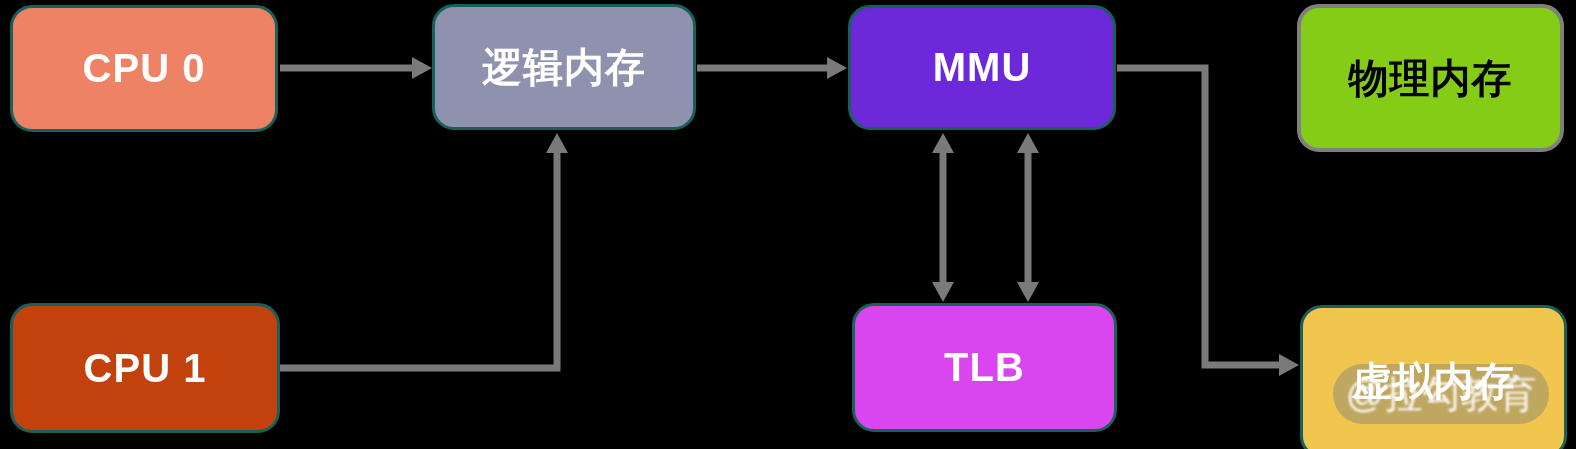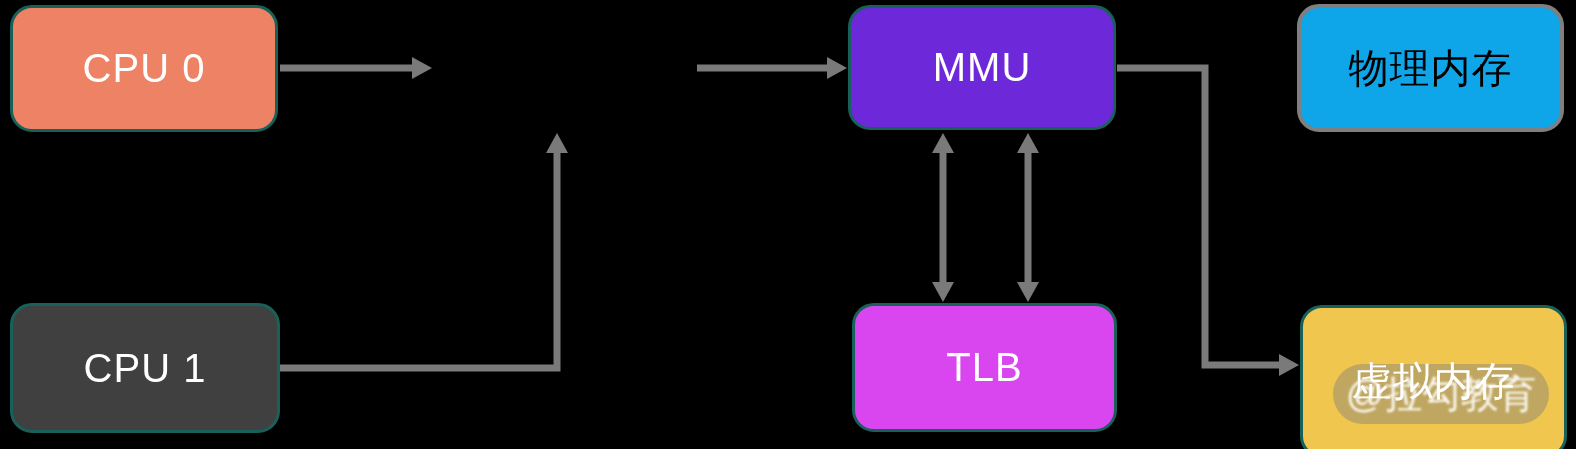--- a/index.html
+++ b/index.html
@@ -28,29 +28,29 @@
   .node {
     position: absolute;
     display: flex;
     align-items: center;
     justify-content: center;
     box-sizing: border-box;
     border-radius: 22px;
     border: 3px solid #17615A;
     color: #FFFFFF;
     font-size: 40px;
-    font-weight: 400;
+    font-weight: 700;
     letter-spacing: 1px;
   }
   .node-cpu0      { left: 10px;   top: 5px;   width: 268px; height: 127px; background: #ED8265; }
-  .node-cpu1      { left: 10px;   top: 303px; width: 270px; height: 130px; background: #404040; }
+  .node-cpu1      { left: 10px;   top: 303px; width: 270px; height: 130px; background: #c2410c; }
   .node-logical   { left: 432px;  top: 4px;   width: 264px; height: 126px; background: #8E92AE; }
   .node-mmu       { left: 848px;  top: 5px;   width: 268px; height: 125px; background: #6d28d9; }
   .node-tlb       { left: 852px;  top: 303px; width: 265px; height: 129px; background: #d946ef; }
-  .node-physical  { left: 1297px; top: 4px;   width: 267px; height: 128px; background: #0ea5e9;
+  .node-physical  { left: 1297px; top: 4px;   width: 267px; height: 148px; background: #84cc16;
                     border: 4px solid #7F7F7F; color: #000000; }
   .node-virtual   { left: 1300px; top: 305px; width: 267px; height: 153px; background: #F1C64F; }
   .watermark-pill {
     position: absolute;
     left: 1333px; top: 364px;
     width: 216px; height: 60px;
     border-radius: 30px;
     background: rgba(125, 125, 125, 0.42);
     display: flex;
     align-items: center;
@@ -95,20 +95,23 @@
   </svg>
 
   <div class="node node-cpu0">
     <span class="node-label">CPU 0</span>
   </div>
 
   <div class="node node-cpu1">
     <span class="node-label">CPU 1</span>
   </div>
 
+  <div class="node node-logical">
+    <span class="node-label">逻辑内存</span>
+  </div>
 
   <div class="node node-mmu">
     <span class="node-label">MMU</span>
   </div>
 
   <div class="node node-tlb">
     <span class="node-label">TLB</span>
   </div>
 
   <div class="node node-physical">

